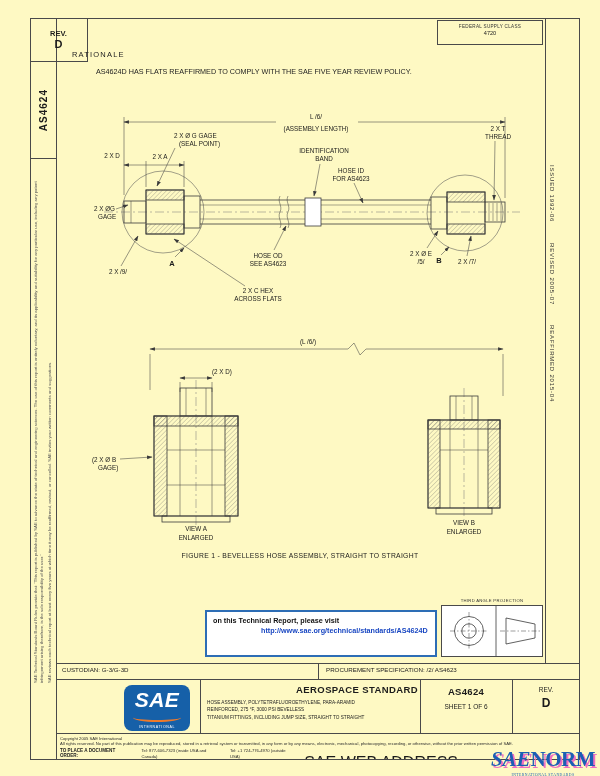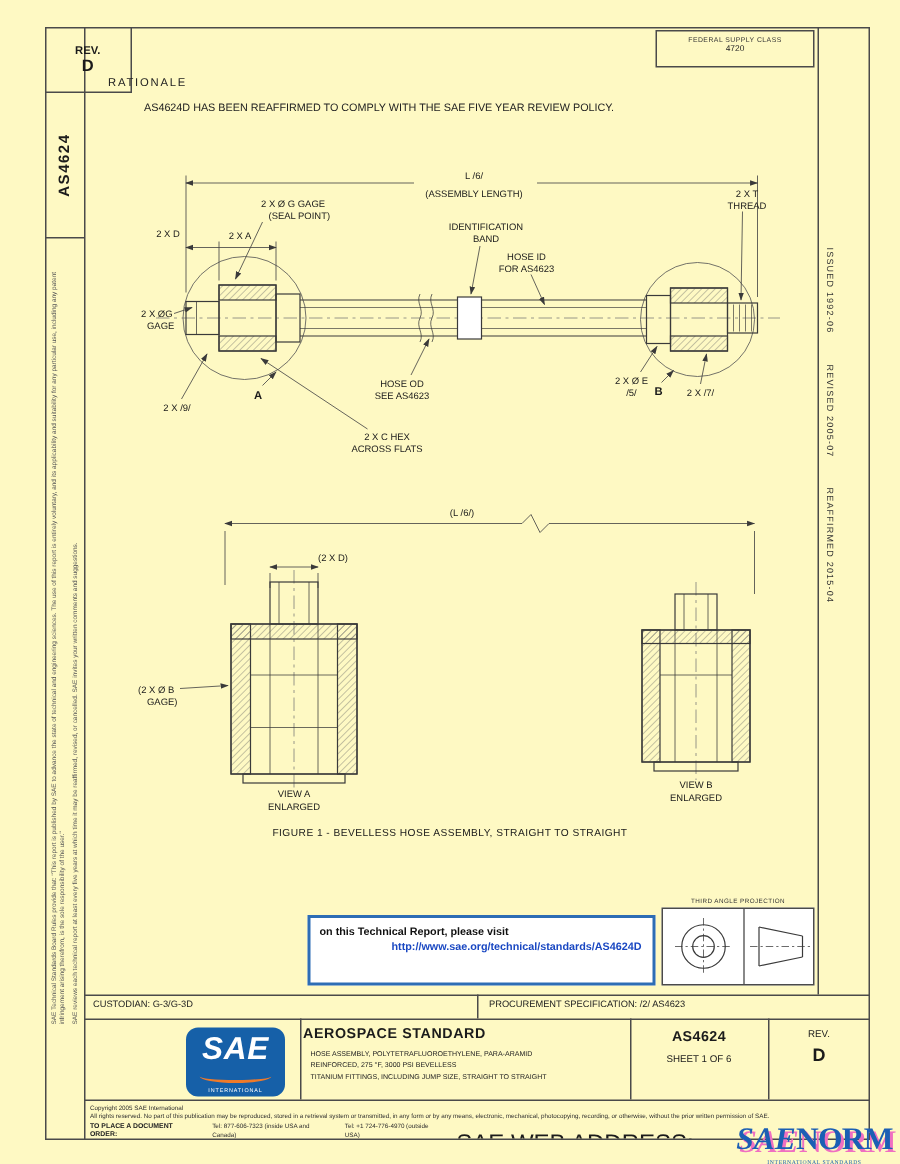--- a/index.html
+++ b/index.html
@@ -25,21 +25,21 @@
   .caption{position:absolute;left:60px;top:552px;width:480px;text-align:center;font-size:6.8px;letter-spacing:0.3px;color:#1a1a1a;}
   .right-margin{position:absolute;left:549px;top:165px;width:28px;height:500px;}
   .right-margin .vdown{writing-mode:vertical-rl;font-size:6px;color:#333;letter-spacing:0.8px;white-space:nowrap;}
   .right-margin span{padding-bottom:18px;}
   .feedback{position:absolute;left:205px;top:610px;width:232px;height:47px;border:2px solid #2d6db5;background:#fff;padding:4px 6px;font-size:7.2px;font-weight:bold;line-height:1.45;color:#111;}
   .feedback .link{color:#1947c2;cursor:pointer;margin-left:48px;}
   .proj-label{position:absolute;left:441px;top:598px;width:102px;text-align:center;font-size:4.2px;color:#333;letter-spacing:0.3px;}
   .proj-box{position:absolute;left:441px;top:605px;width:102px;height:52px;border:1px solid #4a4a4a;background:#fff;}
   .custodian{position:absolute;left:62px;top:666px;font-size:6.2px;color:#222;}
   .procurement{position:absolute;left:326px;top:666px;font-size:6.2px;color:#222;}
-  .aero-std{position:absolute;left:202px;top:684px;width:216px;text-align:left;font-size:9.5px;font-weight:bold;letter-spacing:0.4px;}
+  .aero-std{position:absolute;left:202px;top:684px;width:216px;text-align:right;font-size:9.5px;font-weight:bold;letter-spacing:0.4px;}
   .std-desc{position:absolute;left:207px;top:699px;width:210px;font-size:4.7px;line-height:1.55;color:#222;}
   .num-cell{position:absolute;left:420px;top:686px;width:92px;text-align:center;}
   .num-cell .doc{font-size:9.5px;font-weight:bold;letter-spacing:0.3px;}
   .num-cell .sheet{font-size:6.5px;margin-top:6px;}
   .rev-cell{position:absolute;left:512px;top:686px;width:68px;text-align:center;}
   .rev-cell .rl{font-size:6.5px;}
   .rev-cell .rv{font-size:12px;font-weight:bold;margin-top:3px;}
   .sae-logo{position:absolute;left:124px;top:685px;width:66px;height:46px;background:#1660a8;border-radius:8px;text-align:center;overflow:hidden;}
   .sae-logo .txt{font-style:italic;font-weight:bold;color:#fff;font-size:21px;line-height:30px;letter-spacing:0.5px;}
   .sae-logo .swoosh{position:absolute;left:9px;right:9px;top:28px;height:9px;border-bottom:2.5px solid #ef7a2a;border-radius:50%;}
@@ -86,21 +86,21 @@
     <div class="vcol">SAE Technical Standards Board Rules provide that: "This report is published by SAE to advance the state of technical and engineering sciences. The use of this report is entirely voluntary, and its applicability and suitability for any particular use, including any patent infringement arising therefrom, is the sole responsibility of the user."</div>
     <div class="vcol">SAE reviews each technical report at least every five years at which time it may be reaffirmed, revised, or cancelled. SAE invites your written comments and suggestions.</div>
   </div>
 
   <div class="fsc-box">
     <div class="l1">FEDERAL SUPPLY CLASS</div>
     <div class="l2">4720</div>
   </div>
 
   <div class="rationale-title">RATIONALE</div>
-  <div class="rationale-text">AS4624D HAS BEEN REAFFIRMED TO COMPLY WITH THE SAE FIVE YEAR REVIEW POLICY.</div>
+  <div class="rationale-text">AS4624D HAS FLATS REAFFIRMED TO COMPLY WITH THE SAE FIVE YEAR REVIEW POLICY.</div>
 
   <div class="right-margin">
     <div class="vdown">
       <span>ISSUED 1992-06</span>
       <span>REVISED 2005-07</span>
       <span>REAFFIRMED 2015-04</span>
     </div>
   </div>
 
   <svg class="abs" style="left:58px;top:95px" width="484" height="220" viewBox="0 0 484 220">

